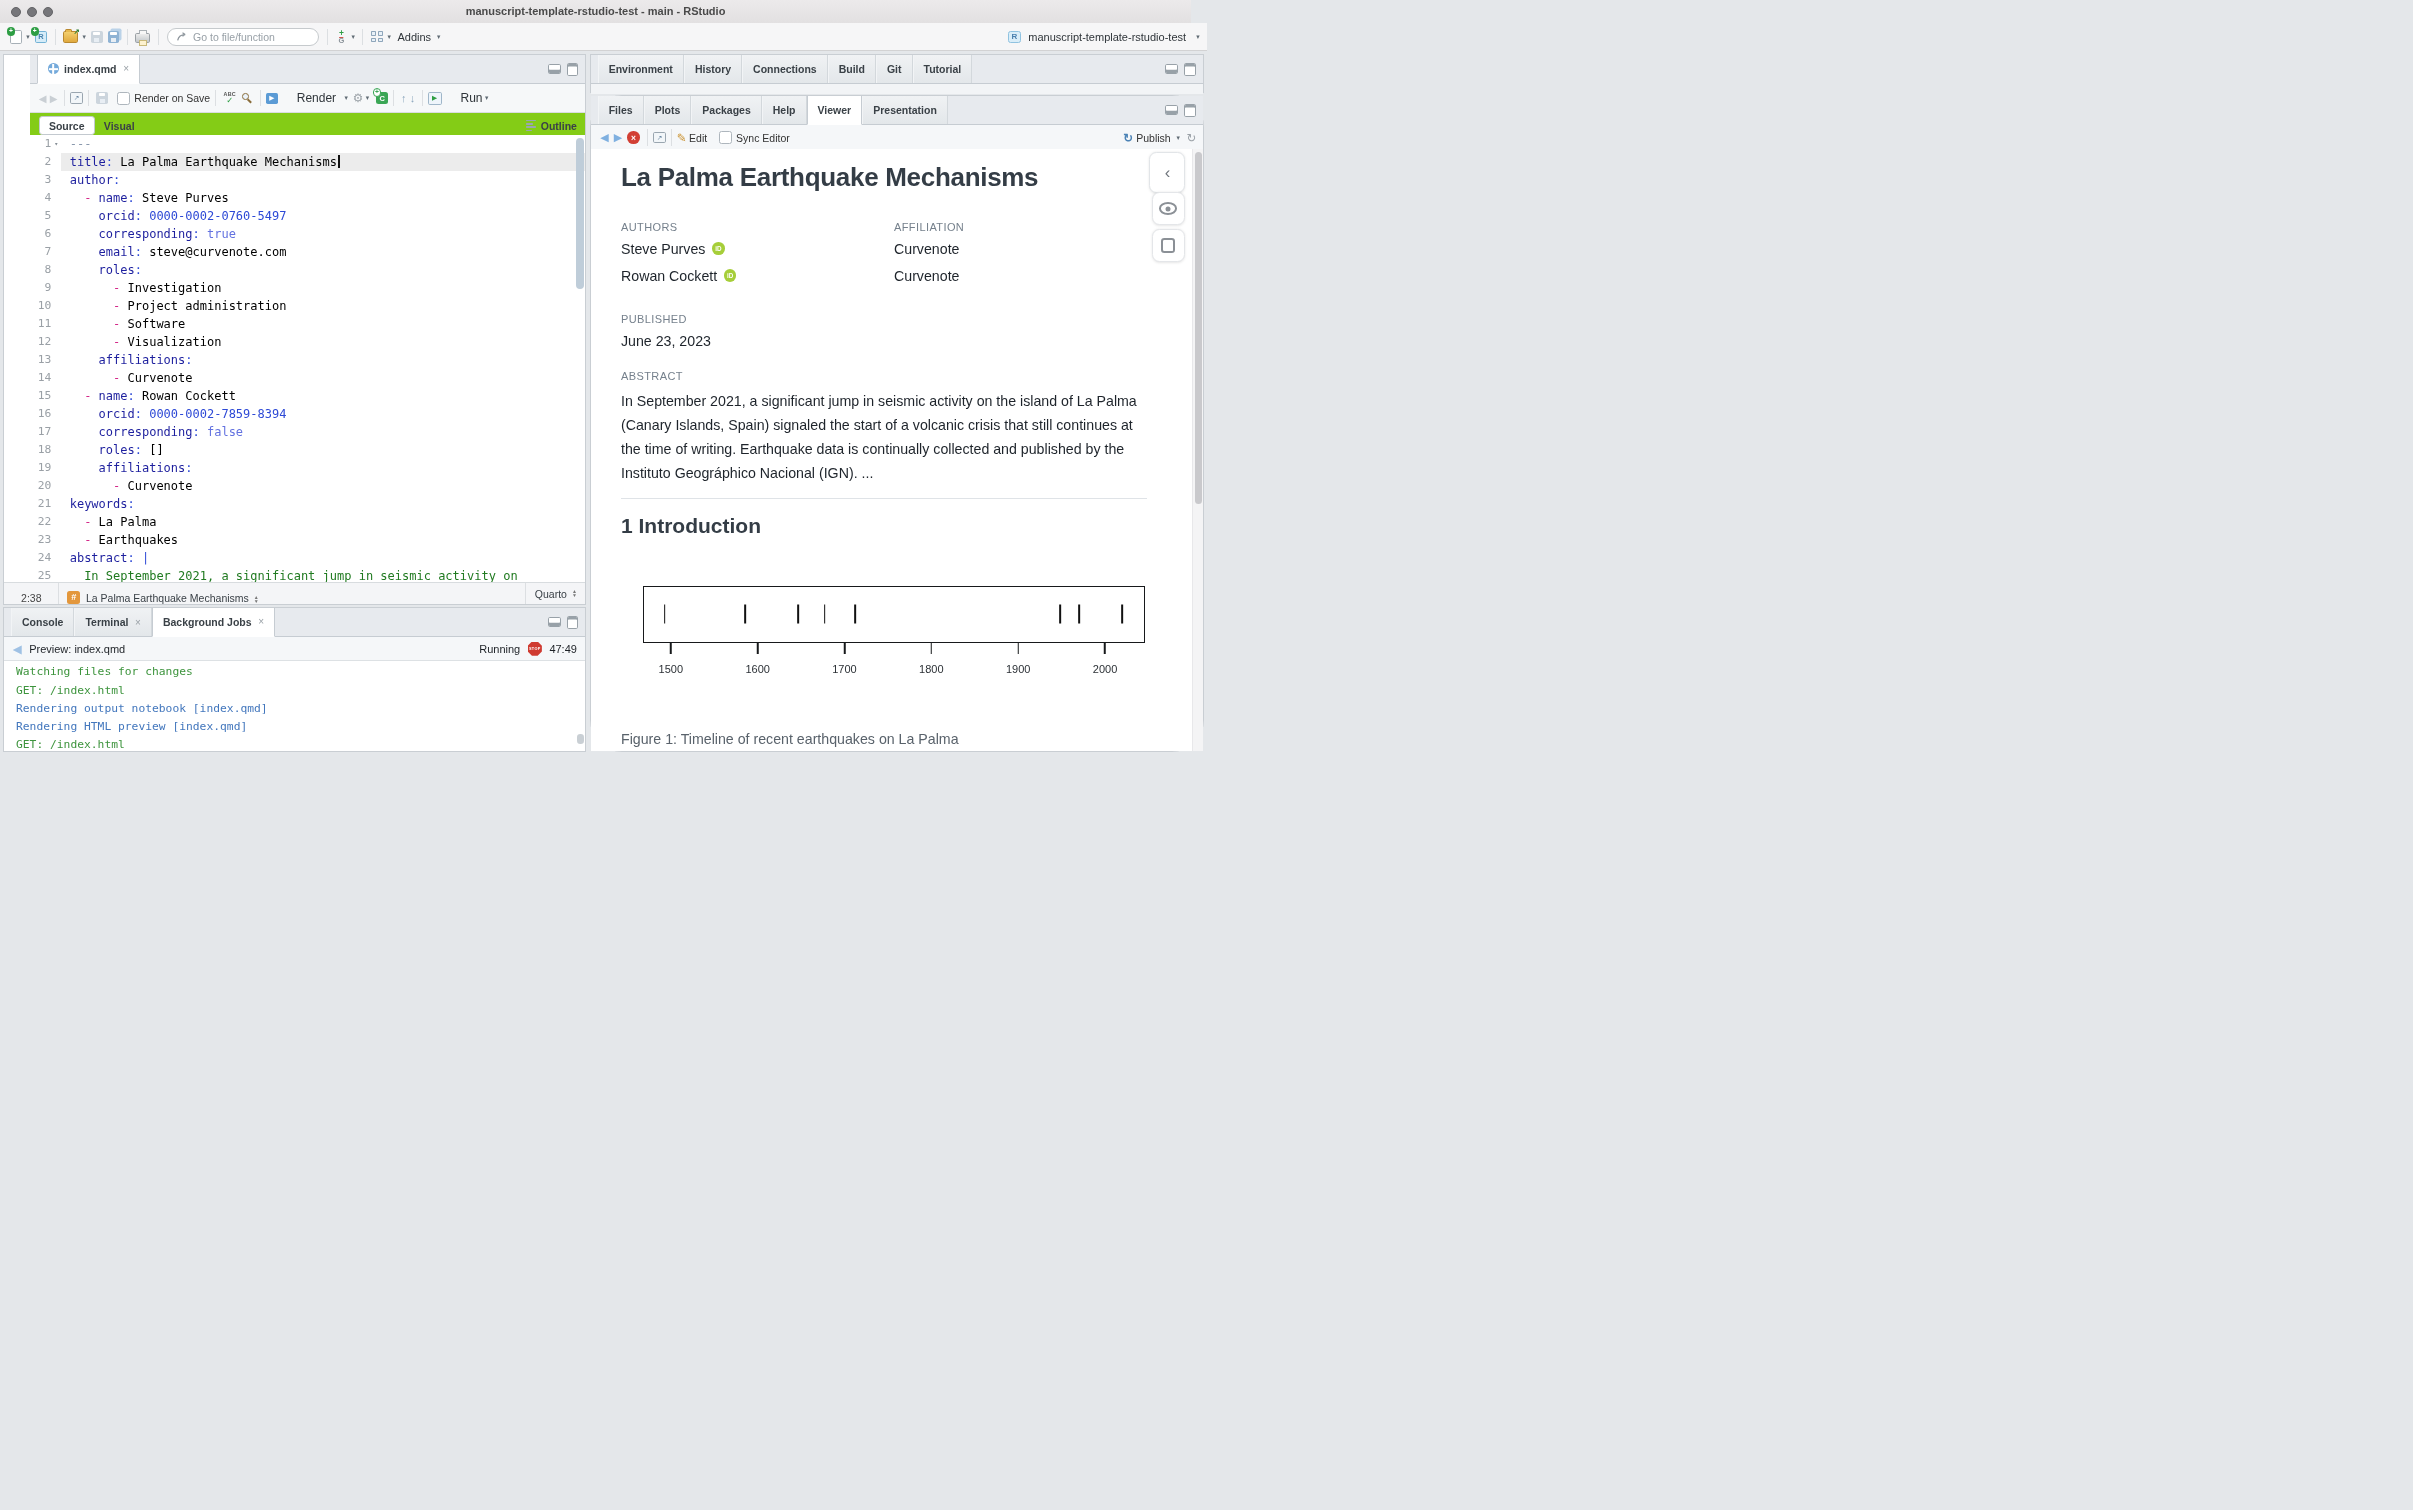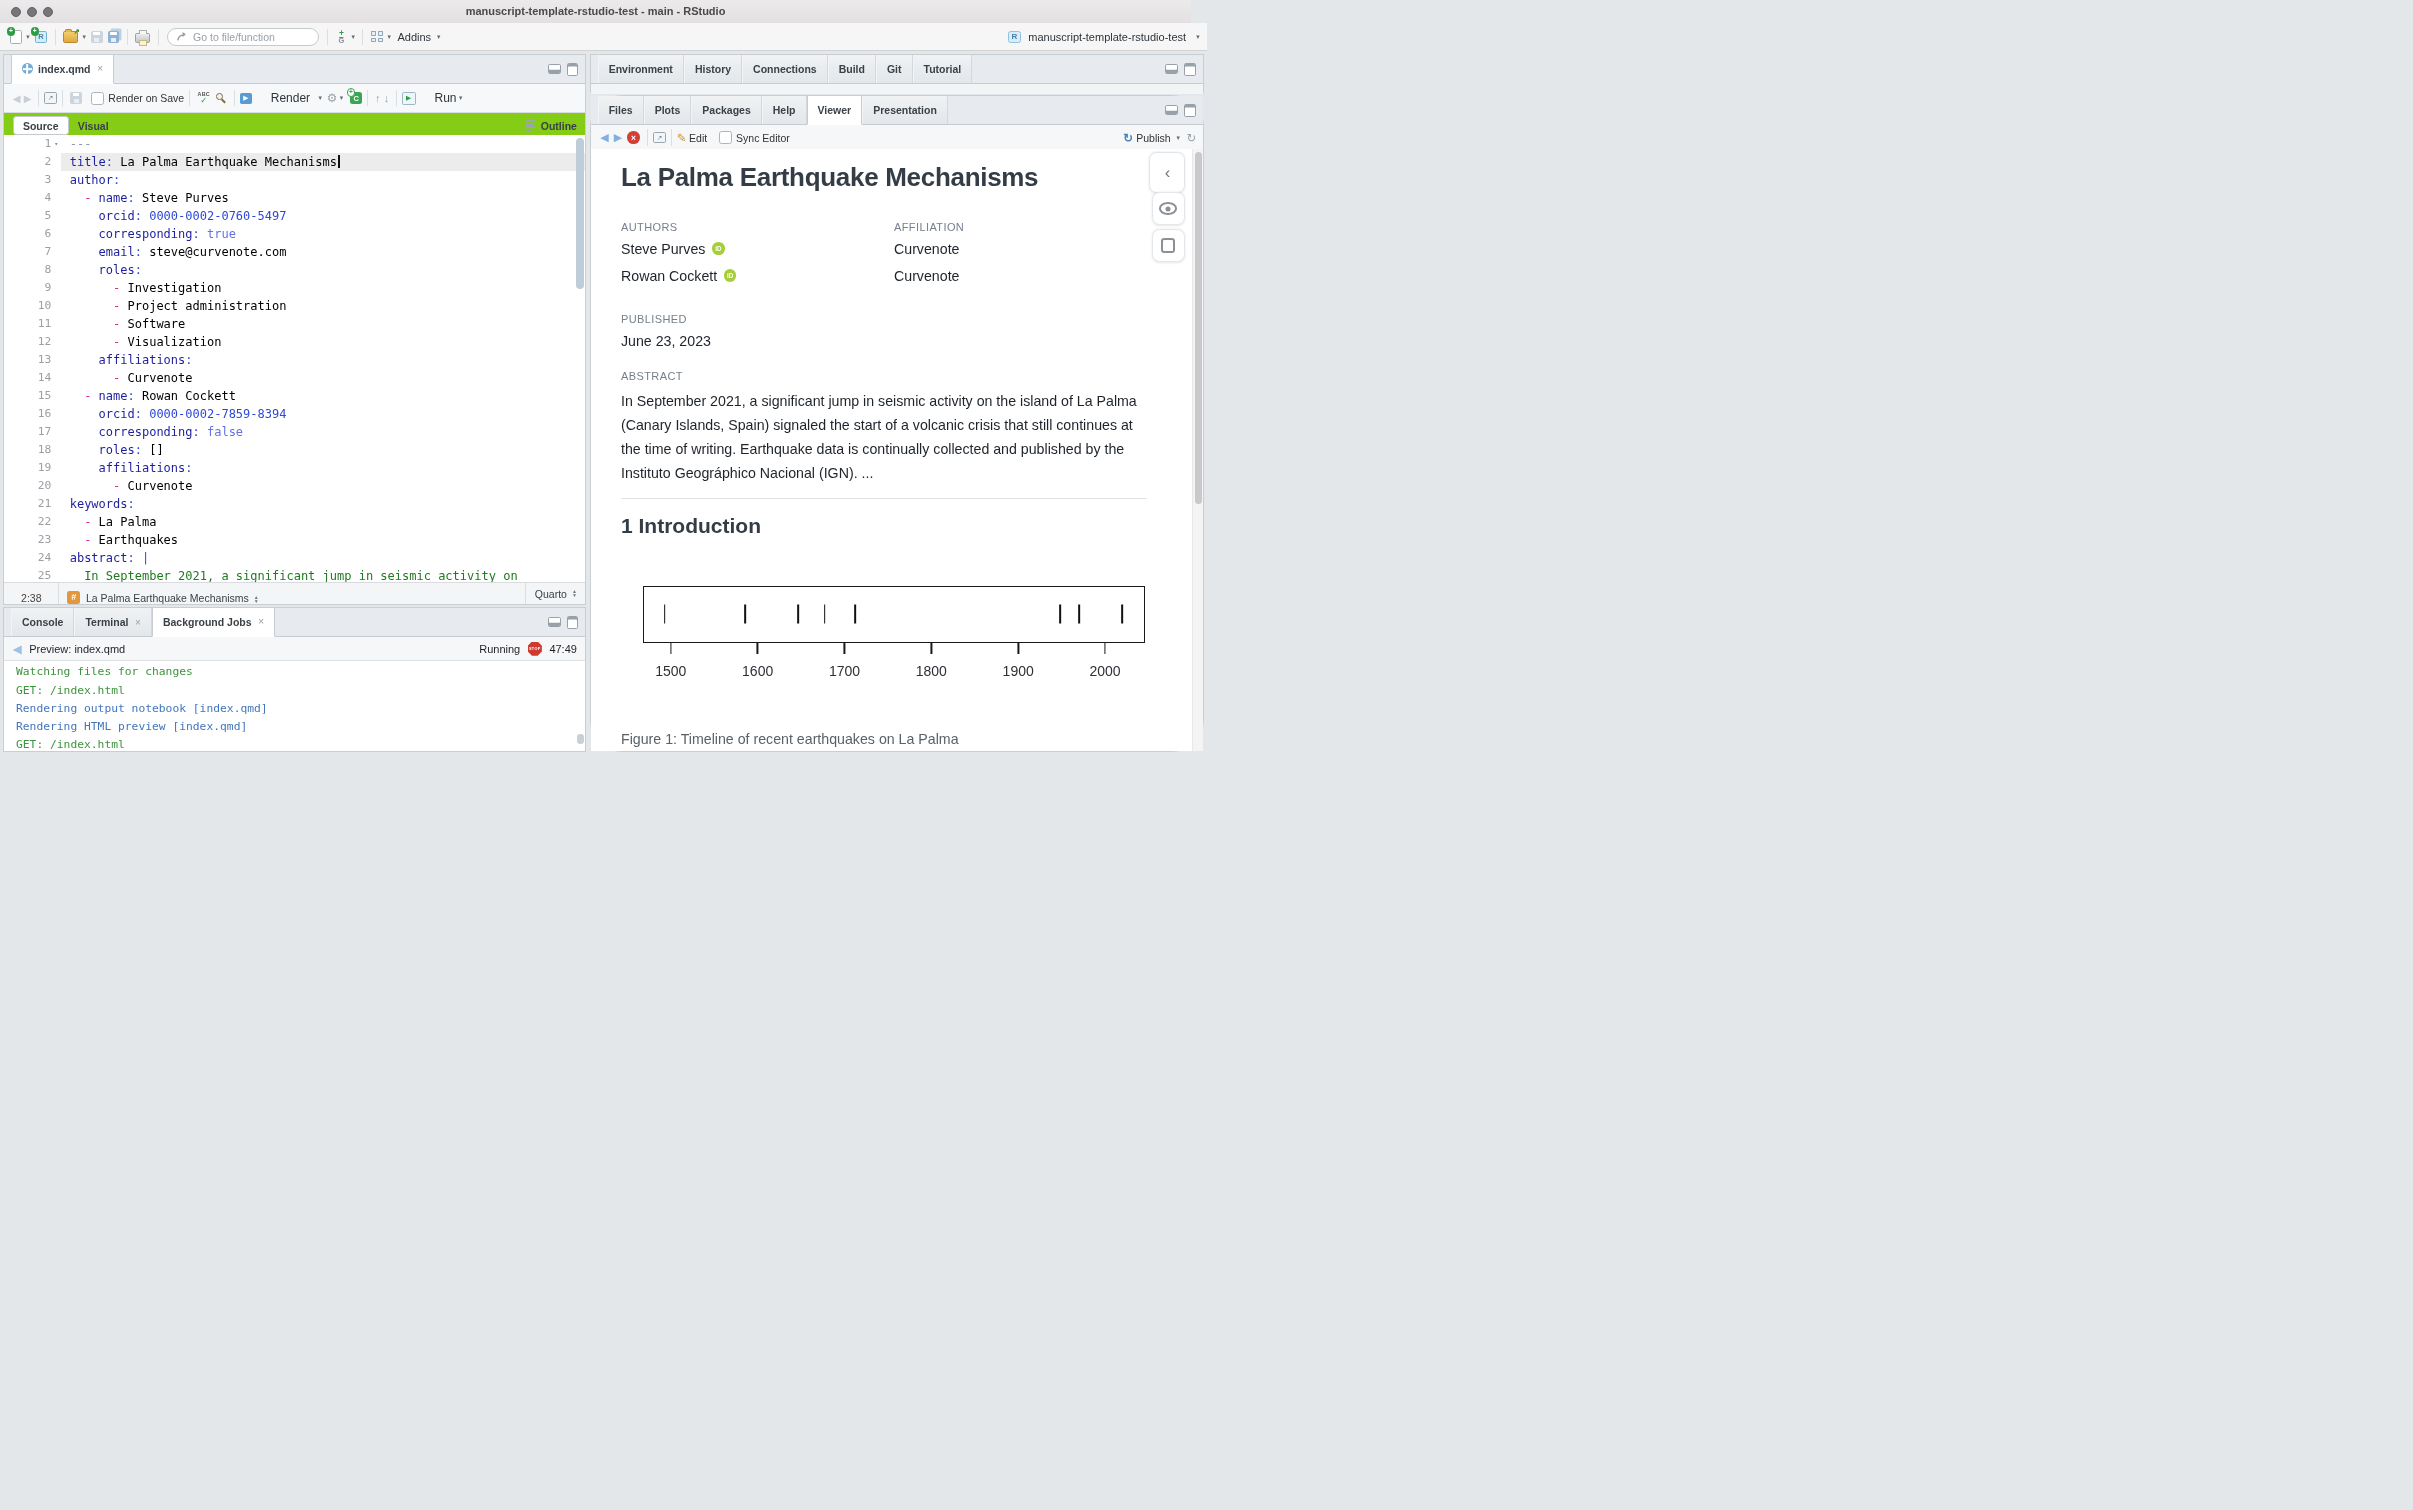--- a/index.html
+++ b/index.html
@@ -34,21 +34,21 @@
   .giticon .gp{color:#2e9e44;font-size:8.4px;font-weight:700;}
   .giticon .gm{color:#d04437;font-size:8.4px;font-weight:700;}
   .giticon .gg{color:#8a9299;font-size:7.5px;font-weight:700;}
   .grid4{width:12.6px;height:11px;display:grid;grid-template:1fr 1fr / 1fr 1fr;gap:1.3px;}
   .grid4 span{border:0.8px solid #8fa6bb;background:#e9f1f8;border-radius:0.8px;}
   .tblabel{font-size:11px;color:#2f353a;margin:0 1.7px;}
   .projbtn{margin-left:auto;display:flex;align-items:center;gap:5.9px;}
   .rcube{width:12.6px;height:12.6px;border:1.3px solid #8fc2e0;background:#d9edf8;color:#4a7fae;font-weight:700;font-size:8px;display:flex;align-items:center;justify-content:center;border-radius:2.5px;box-sizing:border-box;}
   
   .pane{position:absolute;background:#fff;border:0.8px solid #c9ced3;box-sizing:border-box;}
-  #editorPane{left:3.3px;top:54px;width:583px;height:551px;}
+  #editorPane{left:3.3px;top:54px;width:583px;height:551px;padding-left:26px;}
   #consolePane{left:3.3px;top:607px;width:583px;height:145px;}
   #rightTopPane{left:590px;top:54px;width:614px;height:39px;background:#eef1f4;}
   #rightBottomPane{left:590px;top:95px;width:614px;height:657px;border-radius:32px;}
   
   .tabbar{display:flex;align-items:stretch;height:28px;background:#e7eaee;border-bottom:0.8px solid #c6ccd2;padding-left:6.7px;position:relative;}
   .tab{display:flex;align-items:center;gap:5px;padding:0 10px;font-size:10.5px;font-weight:700;color:#3a4147;border-right:0.8px solid #d3d8dc;border-left:0.8px solid #f2f4f6;background:linear-gradient(#f0f2f4,#e3e7ea);position:relative;white-space:nowrap;}
   .tab.active{background:#fff;margin-bottom:-0.8px;border-bottom:0.8px solid #fff;border-left:0.8px solid #c6ccd2;border-right:0.8px solid #c6ccd2;}
   .tab .x{color:#9aa1a7;font-size:10px;font-weight:400;margin-left:1.7px;}
   .panebtns{margin-left:auto;display:flex;align-items:center;gap:5.9px;padding-right:7.5px;}
   .ic-min{width:11px;height:8.4px;border:0.8px solid #98a1a8;background:#fff;box-shadow:inset 0 -3.3px 0 #98a1a8;border-radius:1.7px;}
@@ -129,21 +129,21 @@
   .absblock{margin-top:21px;}
   .abstxt{font-size:14.2px;line-height:24px;color:#1e242b;margin-top:6.7px;max-width:529px;}
   .dochr{border:none;border-top:0.8px solid #dfe3e7;margin:12.6px 0 0 0;}
   .doc h2{margin:15px 0 0 0;font-size:21px;font-weight:700;color:#343d46;}
   .figbox{width:502px;height:57px;border:1.7px solid #17191b;margin:48px 0 0 22px;position:relative;background:#fff;box-sizing:border-box;}
   .rug{position:absolute;inset:0;}
   .rugtick{position:absolute;top:50%;transform:translate(-50%,-50%);width:1.7px;height:19px;background:#111;}
   .figaxis{width:502px;margin-left:22px;position:relative;height:40px;}
   .axtick{position:absolute;top:0;transform:translateX(-50%);text-align:center;}
   .axline{width:1.7px;height:11px;background:#17191b;margin:0 auto;}
-  .axlab{margin-top:9.2px;font-size:14px;color:#2c3136;}
+  .axlab{margin-top:9.2px;font-size:11px;color:#2c3136;}
   .figcaption{margin-top:48px;font-size:14.2px;color:#59626b;}
   
   .chevbtn{position:absolute;right:17.6px;top:3.3px;width:34px;height:39px;background:#fff;border:0.8px solid #e2e5e8;border-radius:7.5px;box-shadow:0 0.8px 2.5px rgba(0,0,0,.10);display:flex;align-items:center;justify-content:center;color:#6f757c;font-size:16.7px;}
   .sqbtn{position:absolute;right:18.4px;width:31px;height:31px;background:#fff;border:0.8px solid #e4e6e9;border-radius:7.5px;box-shadow:0 0.8px 2.5px rgba(0,0,0,.10);display:flex;align-items:center;justify-content:center;}
   .eyeicon{width:18.4px;height:12.6px;border:2.1px solid #8b9096;border-radius:50%;position:relative;box-sizing:border-box;}
   .eyeicon::after{content:'';position:absolute;left:50%;top:50%;transform:translate(-50%,-50%);width:5px;height:5px;border-radius:50%;background:#8b9096;}
   .noteicon{width:14.2px;height:14.2px;border:2.1px solid #8b9096;border-radius:3.3px;position:relative;box-sizing:border-box;background:#fff;overflow:hidden;}
   .noteicon::after{content:'';position:absolute;width:8.4px;height:8.4px;background:#fff;border-top:2.1px solid #8b9096;transform:rotate(45deg);bottom:-5.9px;right:-5.9px;}
   .vscrolltrack{position:absolute;right:0;top:0;bottom:0;width:10px;background:#f4f4f5;border-left:0.8px solid #e8e8ea;}
   .vscrollthumb{position:absolute;right:0.8px;top:3.3px;width:7.5px;height:352px;border-radius:4.2px;background:#c9c9cc;}

